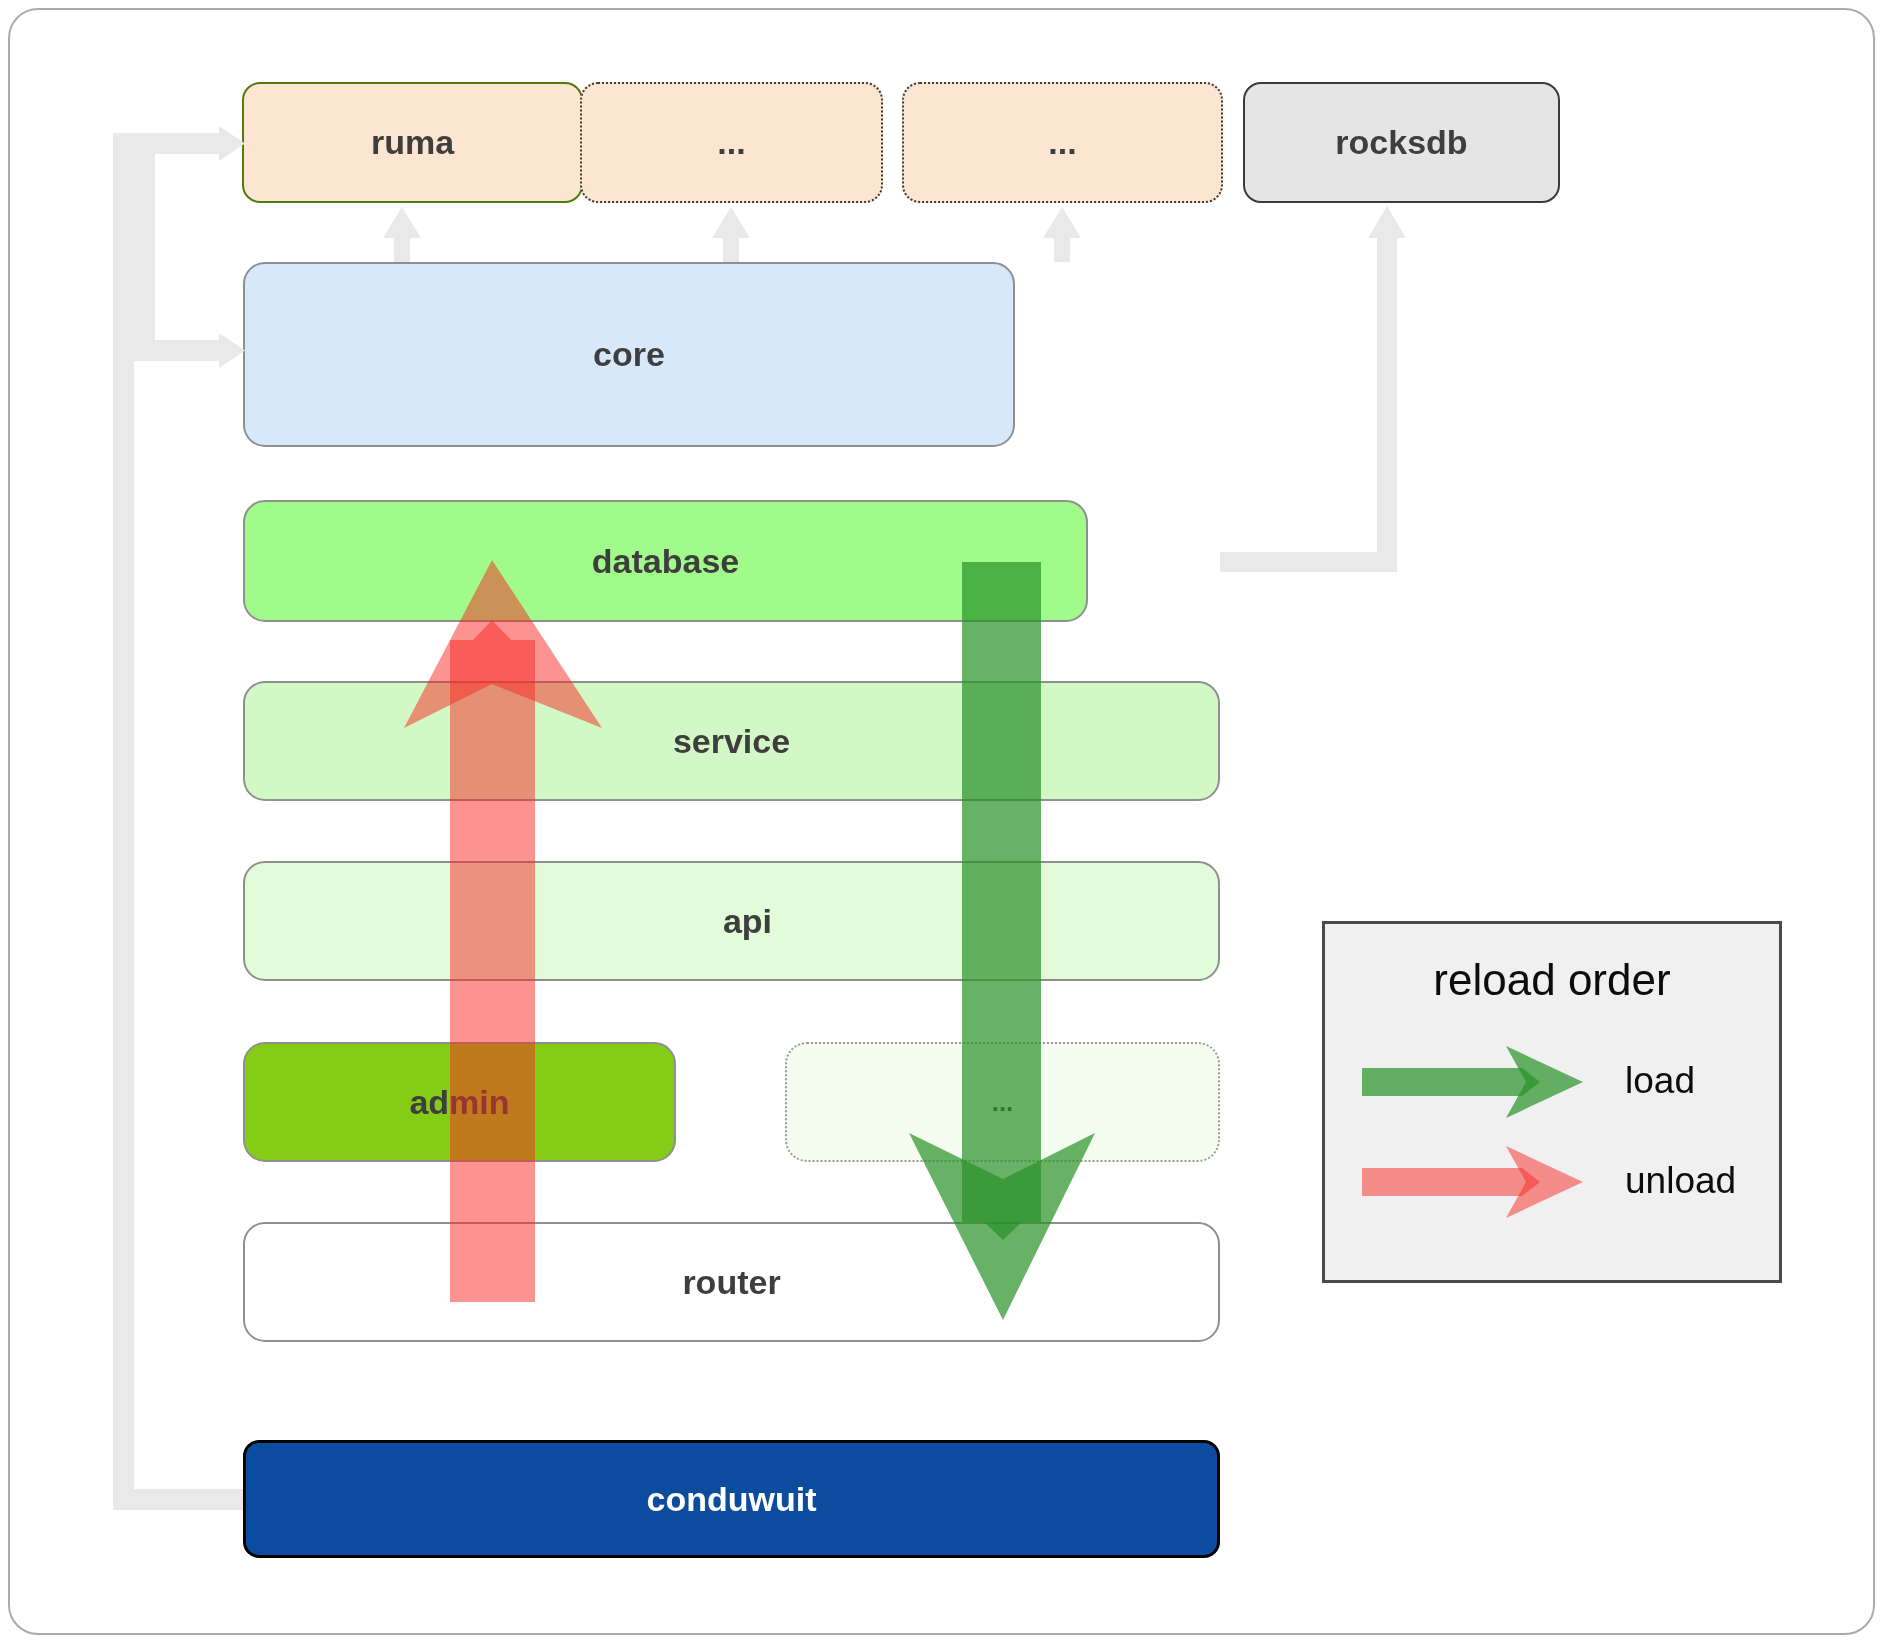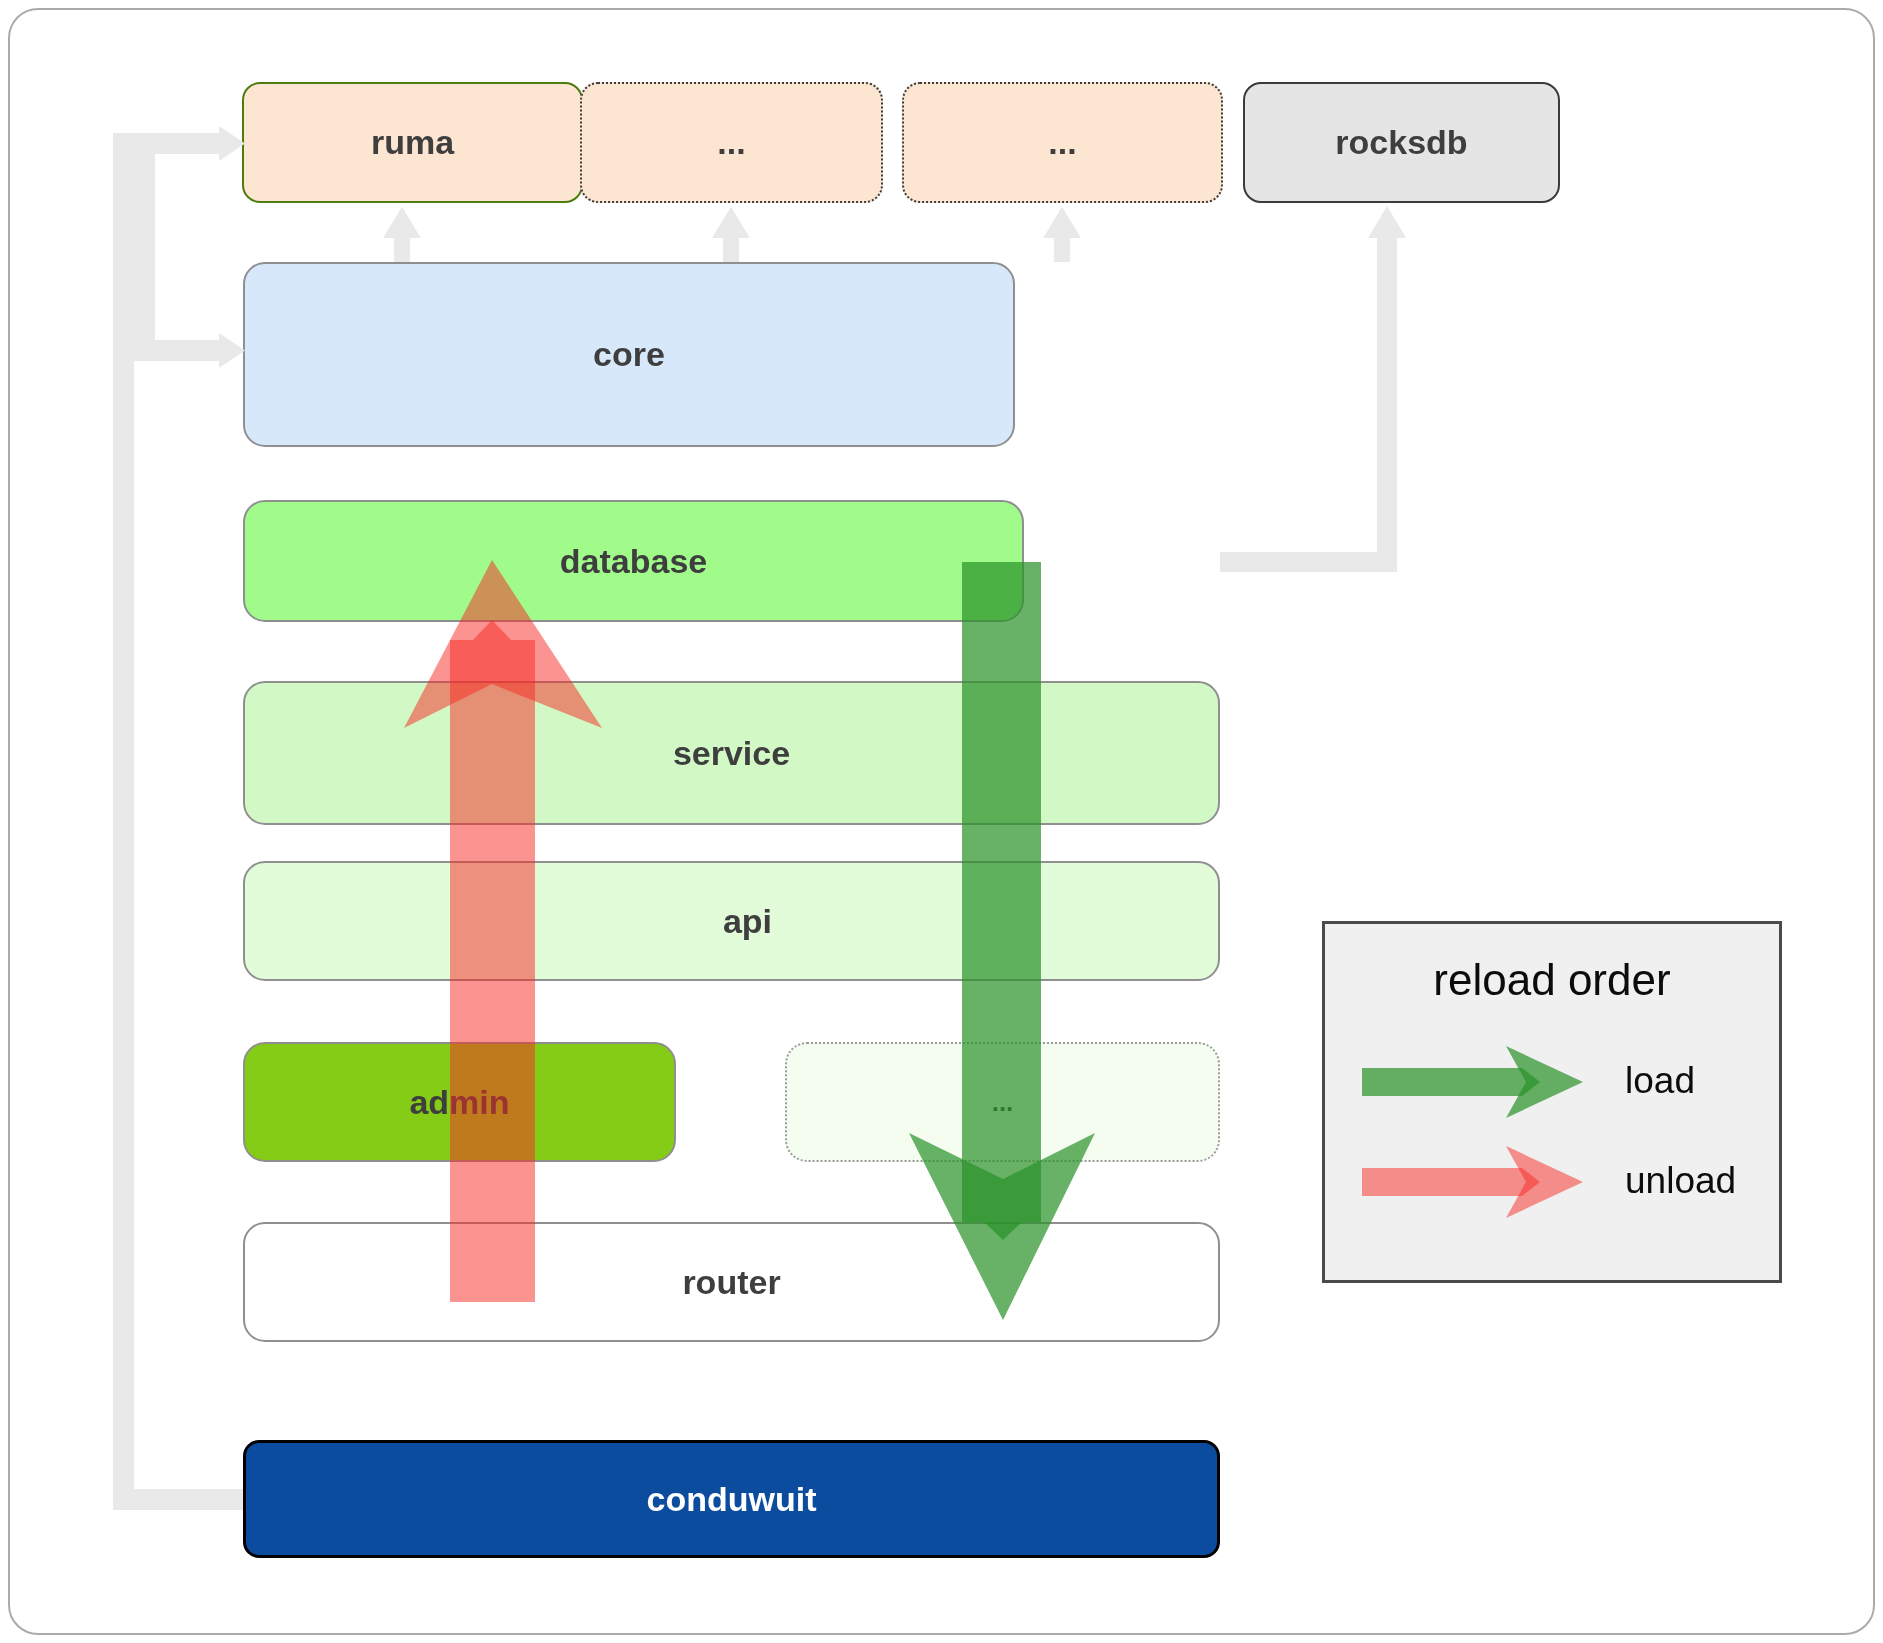--- a/index.html
+++ b/index.html
@@ -11,22 +11,22 @@
        font-size:34px;font-weight:600;color:#3e3e3e;box-sizing:border-box;}
   .r18{border-radius:18px;}
   .r22{border-radius:22px;}
   
   .ruma    {left:242px;top:82px;width:341px;height:121px;background:#fce6d2;border:2px solid #4d7c0f;}
   .dots1   {left:580px;top:82px;width:303px;height:121px;background:#fce6d2;border:2px dotted #3b3b3b;}
   .dots2   {left:902px;top:82px;width:321px;height:121px;background:#fce6d2;border:2px dotted #3b3b3b;}
   .rocksdb {left:1243px;top:82px;width:317px;height:121px;background:#e5e5e5;border:2px solid #3b3b3b;}
   
   .core    {left:243px;top:262px;width:772px;height:185px;background:#d6e8fa;border:2px solid #8f8f8f;}
-  .database{left:243px;top:500px;width:781px;height:122px;background:#a1fb8b;border:2px solid #8f8f8f;}
-  .service {left:243px;top:681px;width:977px;height:144px;background:#d2f9c5;border:2px solid #8f8f8f;}
+  .database{left:243px;top:500px;width:845px;height:122px;background:#a1fb8b;border:2px solid #8f8f8f;}
+  .service {left:243px;top:681px;width:977px;height:120px;background:#d2f9c5;border:2px solid #8f8f8f;}
   .api     {left:243px;top:861px;width:977px;height:120px;background:#e2fbd9;border:2px solid #8f8f8f;padding-left:32px;}
   .admin   {left:243px;top:1042px;width:433px;height:120px;background:#84cc16;border:2px solid #8f8f8f;}
   .dots3   {left:785px;top:1042px;width:435px;height:120px;background:#f4fdf0;border:2px dotted #9b9b9b;font-size:26px;}
   .router  {left:243px;top:1222px;width:977px;height:120px;background:#ffffff;border:2px solid #8f8f8f;}
   .conduwuit{left:243px;top:1440px;width:977px;height:118px;background:#0c4c9f;border:3px solid #000;color:#ffffff;border-radius:16px;}
   
   .legend{position:absolute;left:1322px;top:921px;width:460px;height:362px;
           background:#f0f0f0;border:3px solid #4a4a4a;box-sizing:border-box;}
   .legend-title{position:absolute;left:1322px;top:955px;width:460px;text-align:center;
           font-size:44px;color:#0c0c0c;font-weight:400;}

